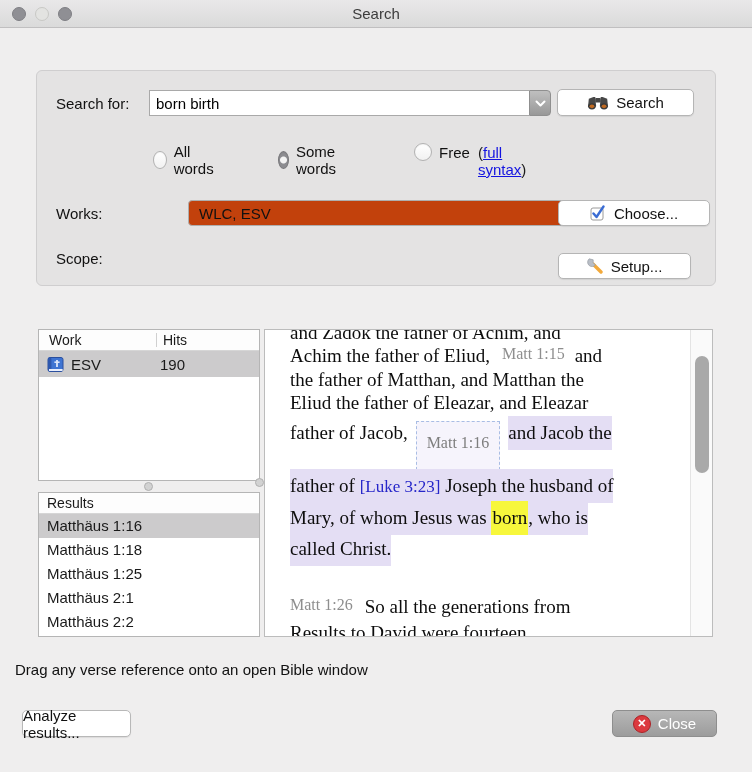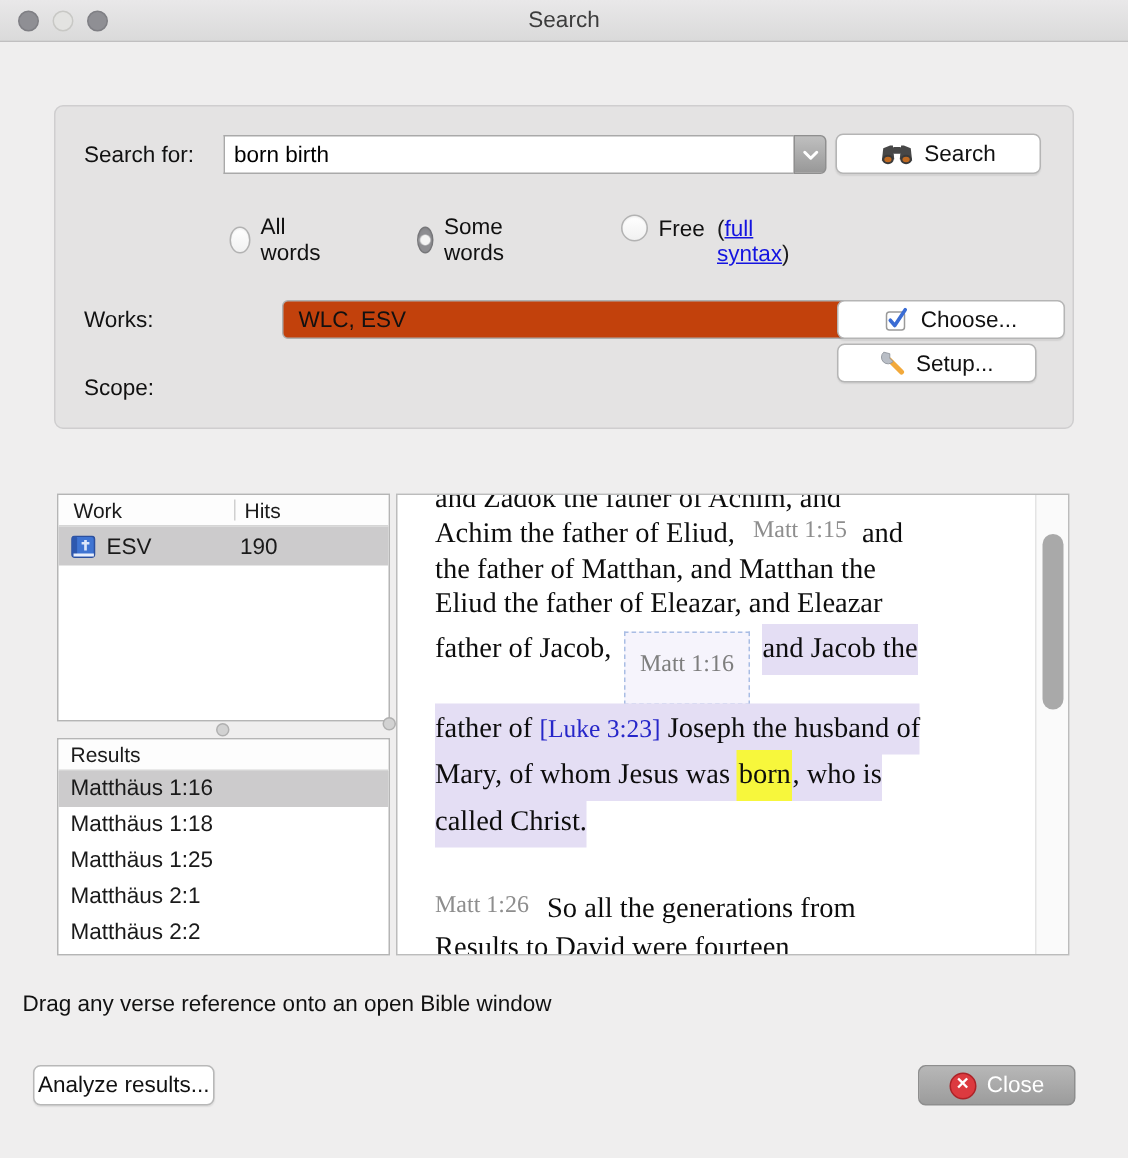--- a/index.html
+++ b/index.html
@@ -25,21 +25,21 @@
     border:1px solid #a9a9a9; border-right:none; background:#fff; font-size:15px;
     padding:0 6px; font-family:"Liberation Sans",sans-serif; border-radius:0; outline:none; }
   .combo-btn { position:absolute; left:492px; top:19px; width:22px; height:26px;
     background:linear-gradient(#bfbfbf,#989898); border:1px solid #8f8f8f;
     border-radius:0 4px 4px 0; display:flex; align-items:center; justify-content:center; }
   .push-btn { position:absolute; height:27px; background:#fff; border:1px solid #b5b5b5;
     border-radius:5px; display:flex; align-items:center; justify-content:center;
     gap:7px; font-size:15px; color:#111; box-shadow:0 1px 1px rgba(0,0,0,.08); }
   #search-btn { left:520px; top:18px; width:137px; }
   #choose-btn { left:521px; top:129px; width:152px; height:26px; }
-  #setup-btn  { left:521px; top:158px; width:133px; height:26px; }
+  #setup-btn  { left:521px; top:182px; width:133px; height:26px; }
 
   .radio-row { position:absolute; top:72px; height:22px; }
   .radio-group { position:absolute; display:flex; align-items:center; gap:7px; }
   .radio { width:18px; height:18px; border-radius:50%; background:linear-gradient(#ffffff,#f1f1f1);
     border:1px solid #b2b2b2; box-shadow:inset 0 1px 1px rgba(0,0,0,.05); }
   .radio.sel { background:radial-gradient(circle at 50% 50%, #f4f4f4 0 3px, #8d8d91 4px);
     border:1px solid #767679; }
   .radio-label { font-size:15px; color:#111; }
   .syntax { position:absolute; left:441px; top:1px; font-size:15px; }
   .syntax a { color:#1414e0; text-decoration:underline; cursor:pointer; }
@@ -91,21 +91,21 @@
   .hl { background:#e4def4; padding:6px 0 7px 0; }
   .born { background:#f7f73c; padding:6px 1px 7px 1px; }
   .lukeref { color:#2626c9; font-size:17px; }
   .scroll-track { position:absolute; right:0; top:0; width:22px; height:306px;
     background:#fafafa; border-left:1px solid #e4e4e4; }
   .scroll-thumb { position:absolute; left:4px; top:26px; width:14px; height:117px;
     border-radius:7px; background:#a9a9a9; }
 
   
   .hint { position:absolute; left:15px; top:661px; font-size:15px; color:#111; }
-  #analyze-btn { position:absolute; left:22px; top:710px; width:121px; height:27px;
+  #analyze-btn { position:absolute; left:22px; top:710px; width:109px; height:27px;
     background:#fff; border:1px solid #b8b8b8; border-radius:5px; font-size:15px;
     display:flex; align-items:center; justify-content:center; color:#111;
     box-shadow:0 1px 1px rgba(0,0,0,.08); }
   #close-btn { position:absolute; left:612px; top:710px; width:105px; height:27px;
     background:linear-gradient(#b7b7b7,#9c9c9c); border:1px solid #8e8e8e; border-radius:5px;
     display:flex; align-items:center; justify-content:center; gap:7px;
     font-size:15px; color:#fff; }
   .close-x { width:18px; height:18px; border-radius:50%; background:#dc3a3f;
     border:1px solid #ab2227; color:#fff; font-size:11px; font-weight:bold;
     display:flex; align-items:center; justify-content:center; line-height:1; }

